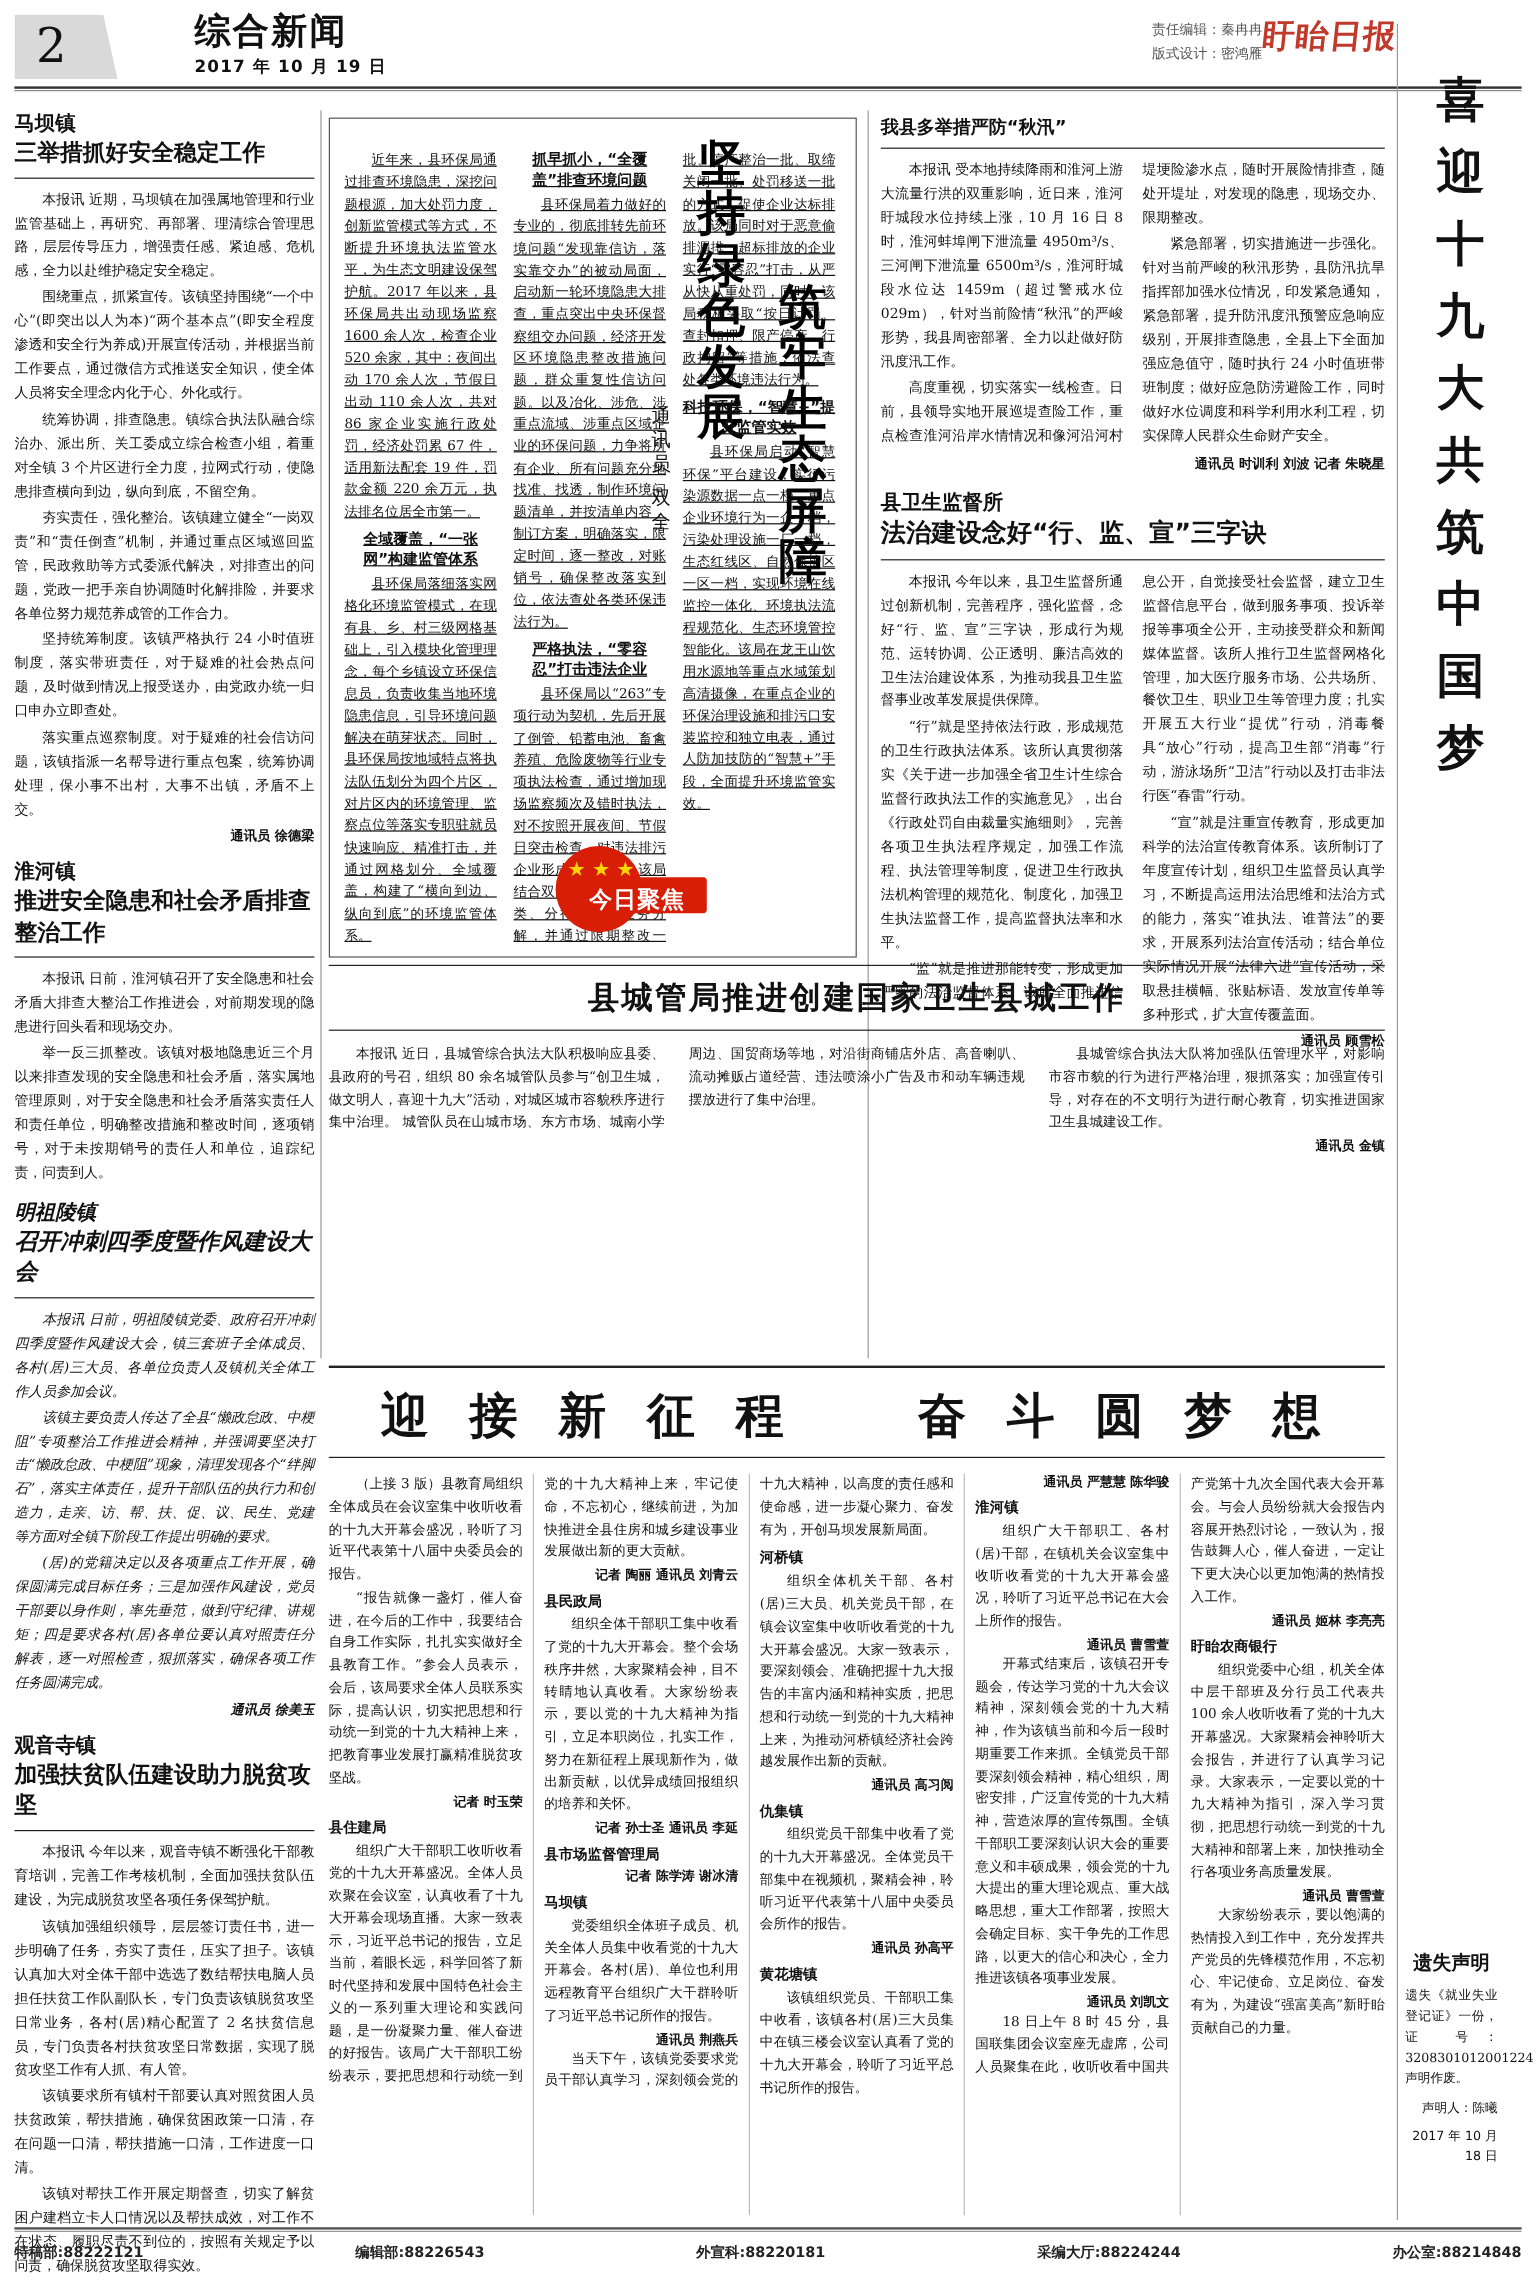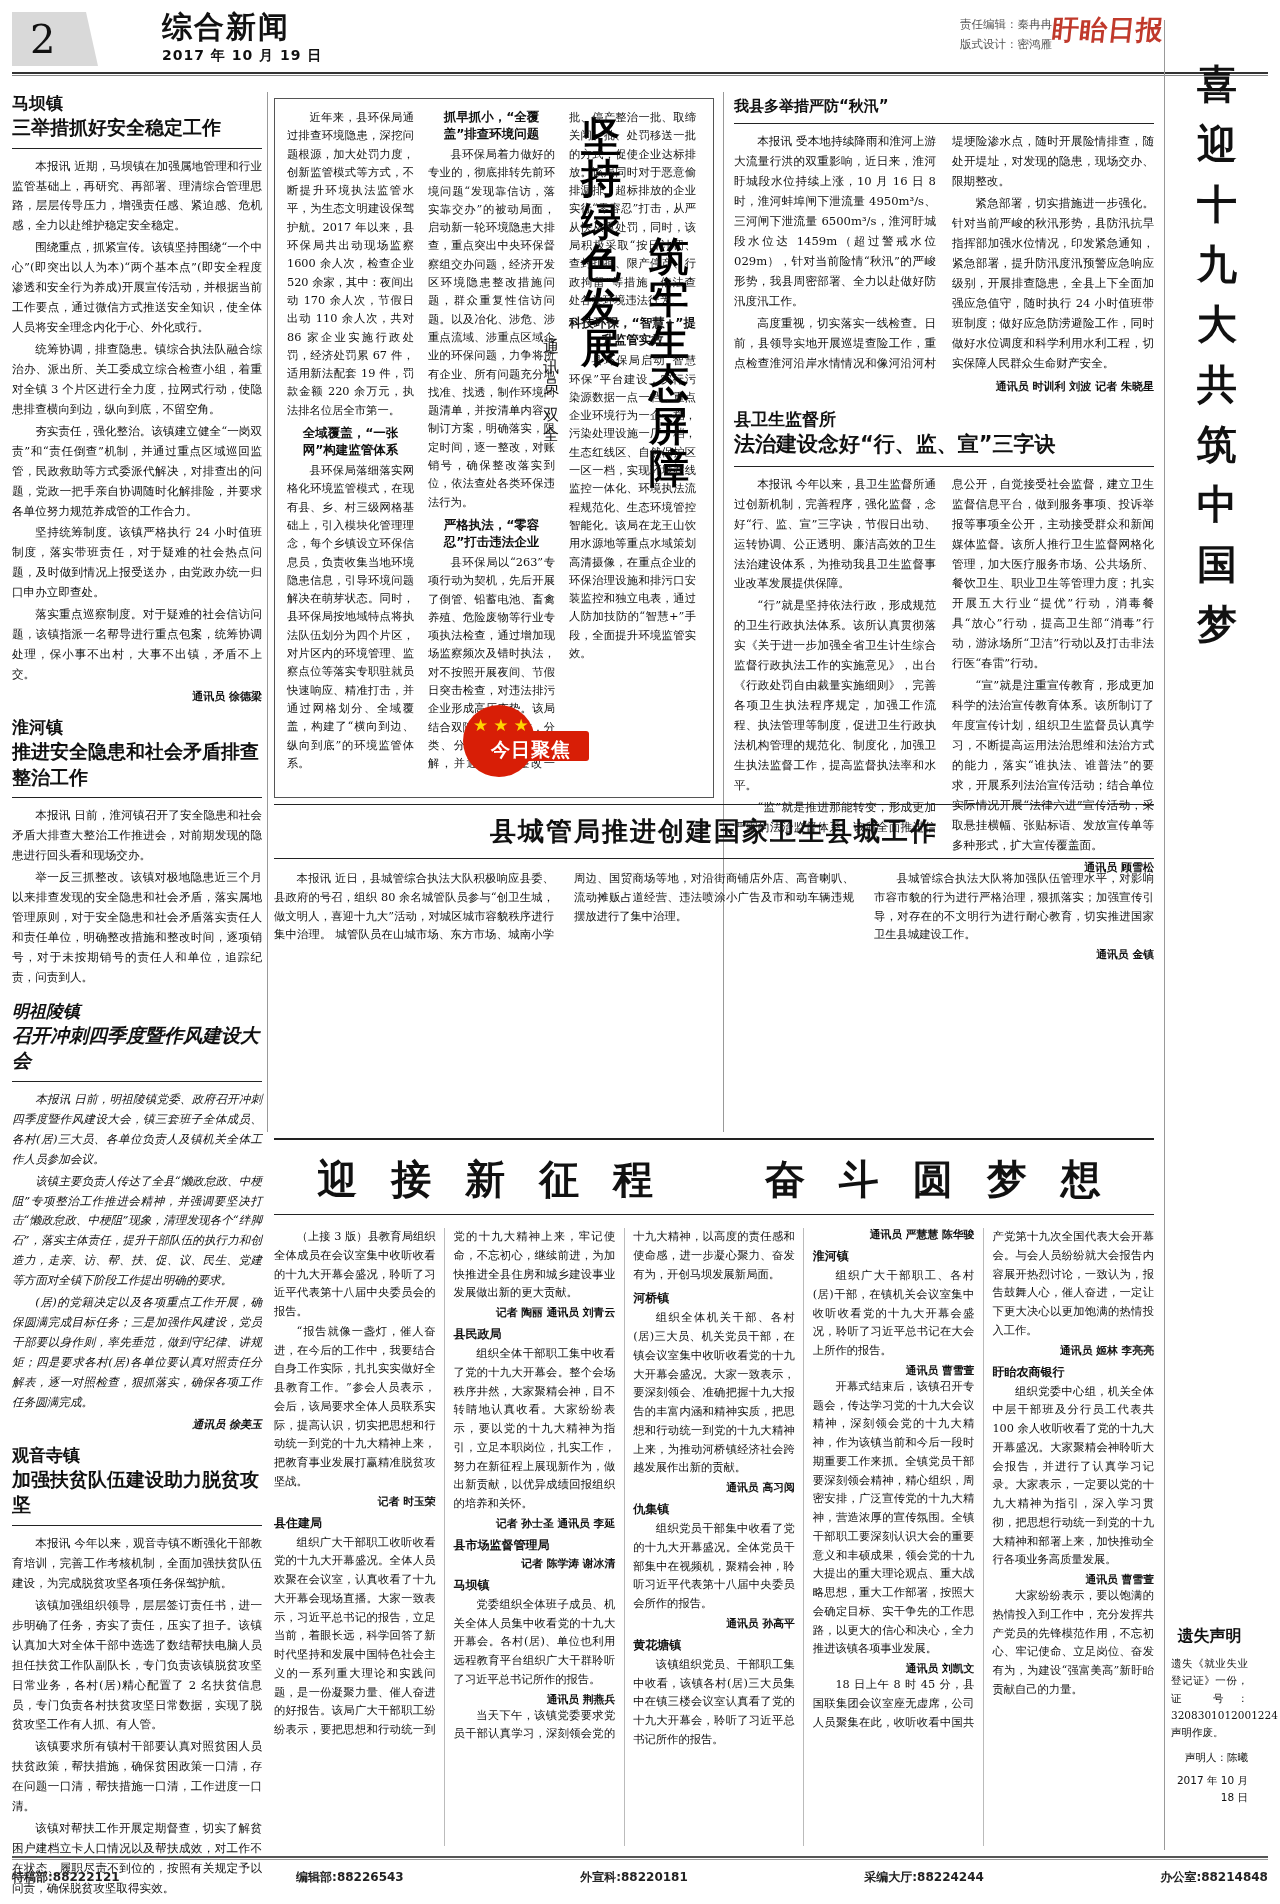--- a/index.html
+++ b/index.html
@@ -92,22 +92,22 @@
   }
   .vbig .line{ display:inline-block; vertical-align:top; width:54px; }
   .vbig .line b{ display:block; font-weight:900; }
   .vbig .l2{ margin-top:120px; }
   .tongxun{
     position:absolute; right:142px; top:228px; width:16px;
     font-size:16px; line-height:1.25; font-family:"DejaVu Serif","Liberation Serif",serif;
   }
   .tongxun b{ display:block; font-weight:400;}
   .feature-cols{
-    position:absolute; left:0; top:0; width:268px; height:100%;
-    column-count:2; column-gap:14px; column-rule:0;
+    position:absolute; left:0; top:16px; width:268px; height:100%;
+    column-count:2; column-gap:14px; column-rule:0;text-decoration:underline;
   }
   .feature-cols p{ margin:0 0 1px 0; font-size:11.3px; line-height:1.62;
     text-align:justify; text-indent:2em;
     font-family:"DejaVu Serif","Liberation Serif",serif;}
   .feature-cols h5{ margin:5px 0 3px 0; font-size:12.5px; font-weight:700; text-align:center;
     font-family:"DejaVu Sans","Liberation Sans",sans-serif;}
 
   .stamp{
     position:absolute; left:176px; bottom:18px;
     width:126px; height:58px;
@@ -305,21 +305,21 @@
           <div class="byline">通讯员  时训利  刘波  记者  朱晓星</div>
         </div>
 
         <div class="story">
           <h3>
             <span>县卫生监督所</span>
             <span class="sub" style="font-size:21px;">法治建设念好“行、监、宣”三字诀</span>
           </h3>
           <div class="rule"></div>
           <div style="column-count:2; column-gap:16px;">
-            <p>本报讯  今年以来，县卫生监督所通过创新机制，完善程序，强化监督，念好“行、监、宣”三字诀，节假日出动、运转协调、公正透明、廉洁高效的卫生法治建设体系，为推动我县卫生监督事业改革发展提供保障。</p>
+            <p>本报讯  今年以来，县卫生监督所通过创新机制，完善程序，强化监督，念好“行、监、宣”三字诀，形成行为规范、运转协调、公正透明、廉洁高效的卫生法治建设体系，为推动我县卫生监督事业改革发展提供保障。</p>
             <p>“行”就是坚持依法行政，形成规范的卫生行政执法体系。该所认真贯彻落实《关于进一步加强全省卫生计生综合监督行政执法工作的实施意见》，出台《行政处罚自由裁量实施细则》，完善各项卫生执法程序规定，加强工作流程、执法管理等制度，促进卫生行政执法机构管理的规范化、制度化，加强卫生执法监督工作，提高监督执法率和水平。</p>
             <p>“监”就是推进那能转变，形成更加严密的法治监督体系。该所全面推进信息公开，自觉接受社会监督，建立卫生监督信息平台，做到服务事项、投诉举报等事项全公开，主动接受群众和新闻媒体监督。该所人推行卫生监督网格化管理，加大医疗服务市场、公共场所、餐饮卫生、职业卫生等管理力度；扎实开展五大行业“提优”行动，消毒餐具“放心”行动，提高卫生部“消毒”行动，游泳场所“卫洁”行动以及打击非法行医“春雷”行动。</p>
             <p>“宣”就是注重宣传教育，形成更加科学的法治宣传教育体系。该所制订了年度宣传计划，组织卫生监督员认真学习，不断提高运用法治思维和法治方式的能力，落实“谁执法、谁普法”的要求，开展系列法治宣传活动；结合单位实际情况开展“法律六进”宣传活动，采取悬挂横幅、张贴标语、发放宣传单等多种形式，扩大宣传覆盖面。</p>
           </div>
           <div class="byline">通讯员  顾雪松</div>
         </div>
       </div>
 
       <div class="banner-rule" style="left:262px; top:712px; width:880px;"></div>
       <div class="banner-head" style="left:262px; top:722px; width:880px; font-size:26px; letter-spacing:2px;">县城管局推进创建国家卫生县城工作</div>

